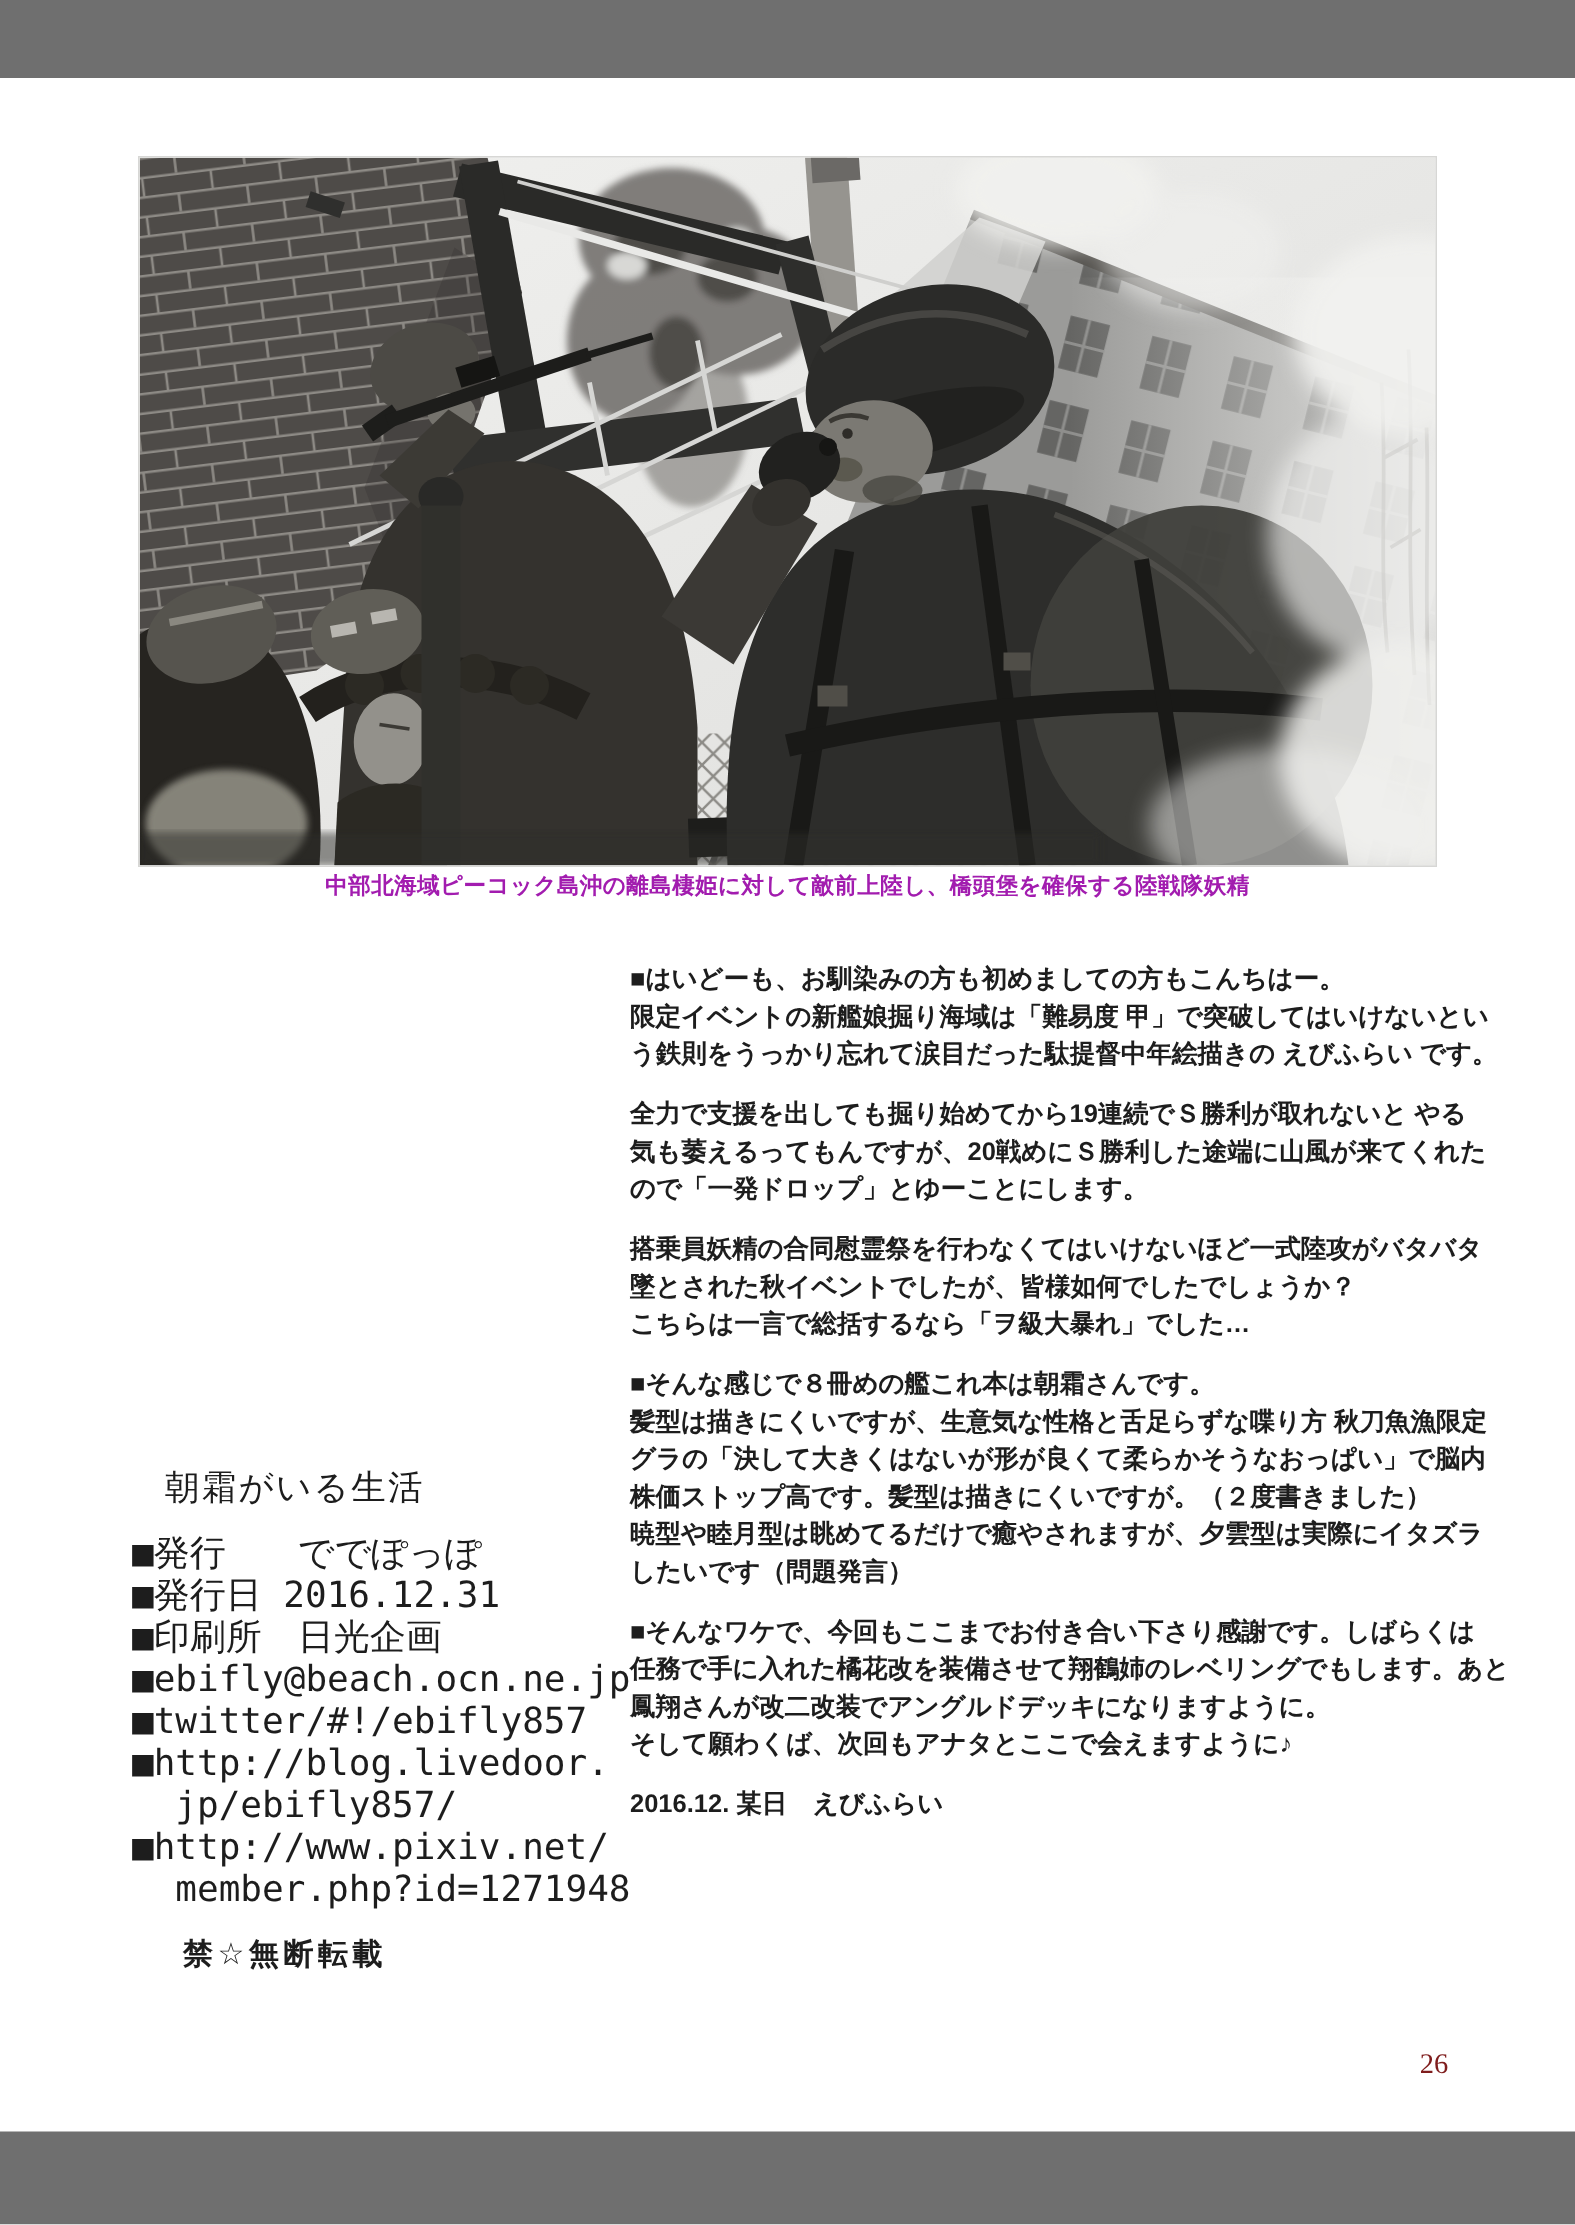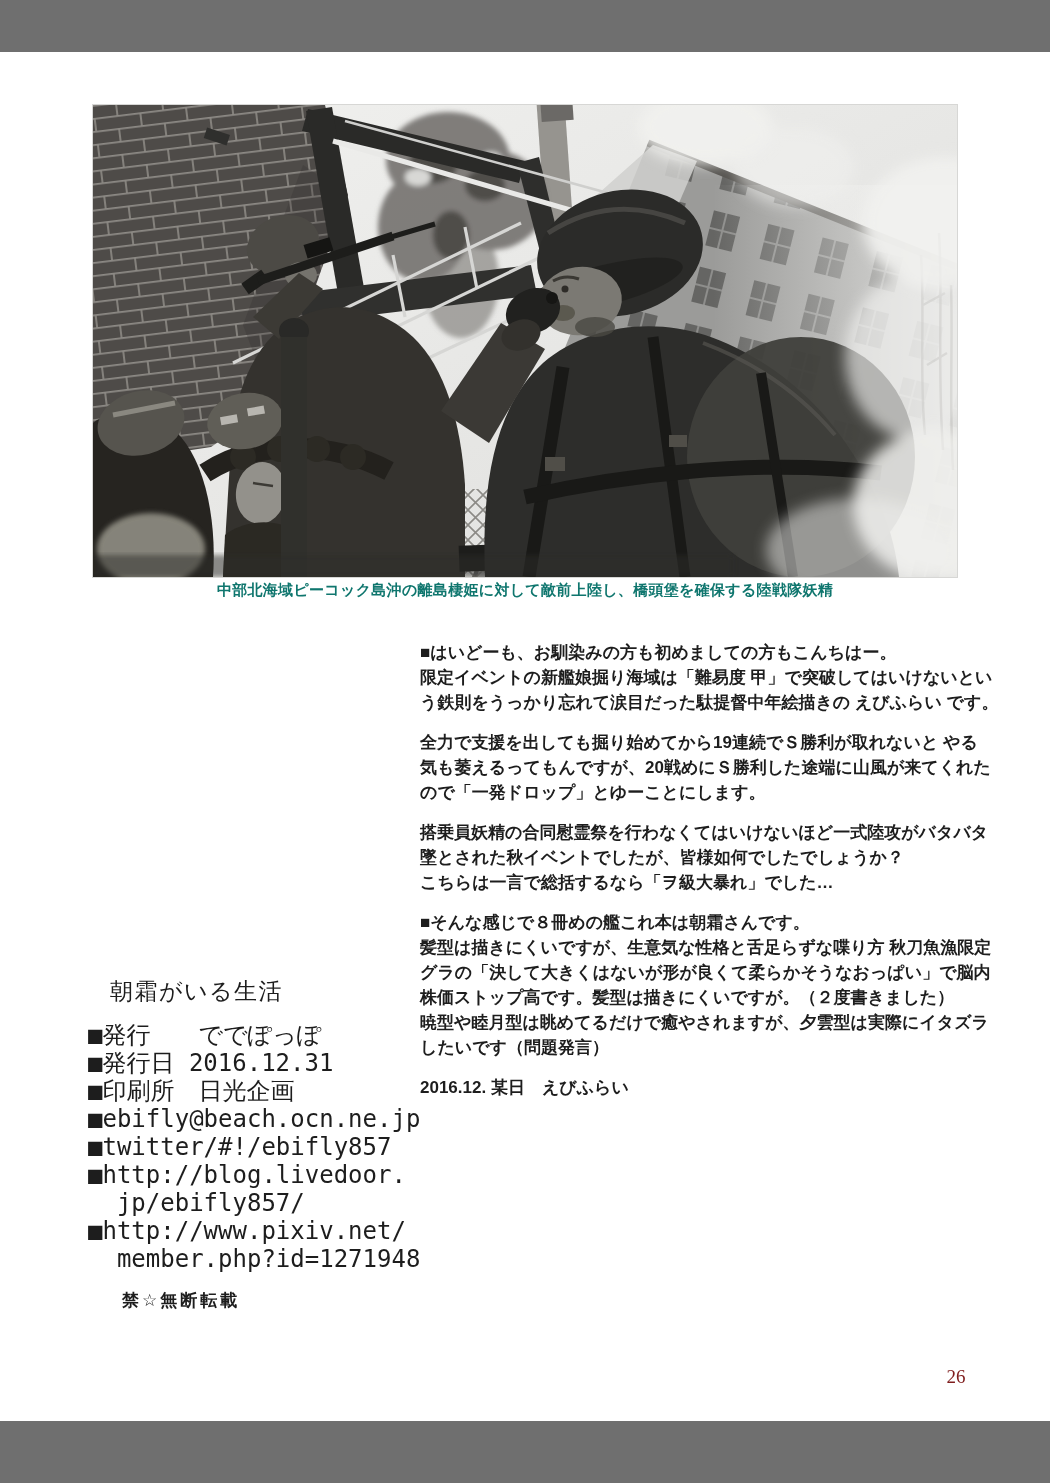--- a/index.html
+++ b/index.html
@@ -13,42 +13,42 @@
   .band-bottom{top:1421px;height:62px;}
 
   .photo{
     position:absolute;left:93px;top:105px;width:864px;height:472px;
     background:#e9e9e7;outline:1px solid #d7d7d5;overflow:hidden;
   }
   .photo svg{display:block;}
 
   .caption{
     position:absolute;left:93px;top:581px;width:864px;
-    text-align:center;font-size:15px;font-weight:700;color:#0f766e;
+    text-align:center;font-size:15px;font-weight:700;color:#a21caf;
     letter-spacing:.3px;white-space:nowrap;
   }
 
   .afterword{
     position:absolute;left:420px;top:640px;width:588px;
     font-size:17px;font-weight:600;line-height:25px;
   }
   .para{white-space:pre-line;margin:0 0 15px 0;}
   .signature{white-space:pre;text-align:left;padding-right:28px;font-weight:600;}
 
   .colophon{position:absolute;left:88px;top:978px;width:300px;}
   .colophon-title{
     font-size:23px;font-weight:400;letter-spacing:1.5px;
     padding-left:22px;line-height:26px;margin-bottom:17px;
   }
   .colophon-line{
     font-family:"DejaVu Sans Mono","Liberation Mono",monospace;
     font-size:24px;font-weight:400;line-height:28px;white-space:pre;
   }
   .colophon-notice{
-    font-size:17px;font-weight:700;letter-spacing:3px;
+    font-size:20px;font-weight:700;letter-spacing:3px;
     padding-left:34px;margin-top:16px;
   }
 
   .page-number{
     position:absolute;left:936px;top:1366px;width:40px;
     font-family:"Liberation Serif","DejaVu Serif",serif;
     font-size:19px;color:#7f1d1d;text-align:center;
   }
 </style>
 </head>
@@ -248,20 +248,24 @@
 ので「一発ドロップ」とゆーことにします。</p>
   <p class="para">搭乗員妖精の合同慰霊祭を行わなくてはいけないほど一式陸攻がバタバタ
 墜とされた秋イベントでしたが、皆様如何でしたでしょうか？
 こちらは一言で総括するなら「ヲ級大暴れ」でした…</p>
   <p class="para">■そんな感じで８冊めの艦これ本は朝霜さんです。
 髪型は描きにくいですが、生意気な性格と舌足らずな喋り方 秋刀魚漁限定
 グラの「決して大きくはないが形が良くて柔らかそうなおっぱい」で脳内
 株価ストップ高です。髪型は描きにくいですが。（２度書きました）
 暁型や睦月型は眺めてるだけで癒やされますが、夕雲型は実際にイタズラ
 したいです（問題発言）</p>
+  <p class="para">■そんなワケで、今回もここまでお付き合い下さり感謝です。しばらくは
+任務で手に入れた橘花改を装備させて翔鶴姉のレベリングでもします。あと
+鳳翔さんが改二改装でアングルドデッキになりますように。
+そして願わくば、次回もアナタとここで会えますように♪</p>
   <div class="signature">2016.12. 某日　えびふらい</div>
 </div>
 
 <div class="colophon">
   <div class="colophon-title">朝霜がいる生活</div>
   <div class="colophon-line">■発行　　ででぽっぽ</div>
   <div class="colophon-line">■発行日 2016.12.31</div>
   <div class="colophon-line">■印刷所　日光企画</div>
   <div class="colophon-line">■ebifly@beach.ocn.ne.jp</div>
   <div class="colophon-line">■twitter/#!/ebifly857</div>

